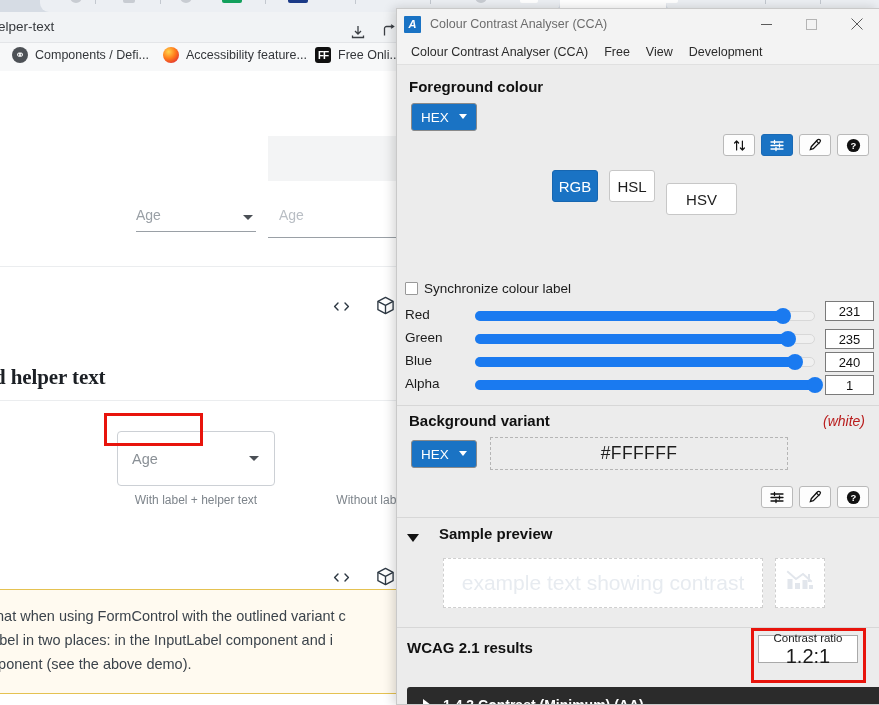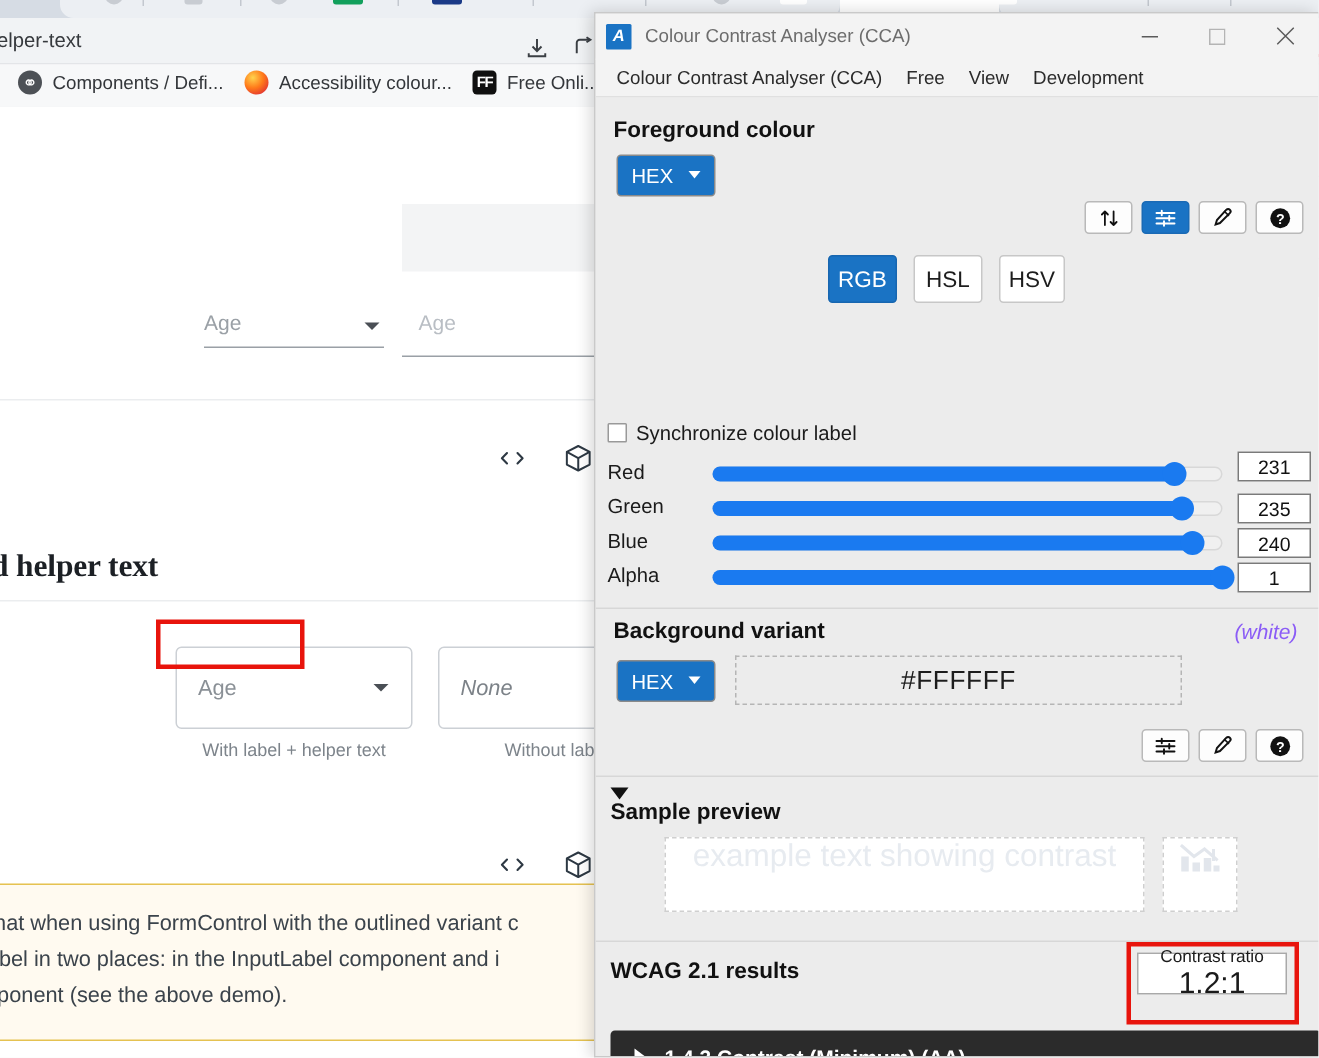--- a/index.html
+++ b/index.html
@@ -349,21 +349,21 @@
     position: absolute;
     font-size: 15px;
     font-weight: bold;
     color: #111111;
     white-space: nowrap;
   }
   .sec-note {
     position: absolute;
     font-size: 14px;
     font-style: italic;
-    color: #8b5cf6;
+    color: #b91c1c;
     white-space: nowrap;
   }
 
   .hexbtn {
     position: absolute;
     width: 66px; height: 28px;
     background: #1a73c4;
     border: 1px solid #8a8a8a;
     border-radius: 3px;
     box-sizing: border-box;
@@ -489,43 +489,43 @@
 
   .sec-divider {
     position: absolute;
     left: 0; width: 483px; height: 1px;
     background: #d7d7d7;
   }
 
   .disclosure {
     position: absolute;
     display: flex;
-    align-items: flex-start;
-    gap: 0;
-    flex-direction: column;
+    align-items: flex-end;
+    gap: 20px;
   }
   .tri-down {
     width: 0; height: 0;
     border-left: 6px solid transparent;
     border-right: 6px solid transparent;
     border-top: 8px solid #111111;
   }
   .tri-right {
     width: 0; height: 0;
     border-top: 6px solid transparent;
     border-bottom: 6px solid transparent;
     border-left: 8px solid #ffffff;
   }
 
   .preview-box {
     position: absolute;
     border: 1px dashed #cfcfcf;
     background: #ffffff;
     box-sizing: border-box;
     display: flex;
+    align-items: center;
     justify-content: center;
   }
   .preview-text {
     font-size: 21px;
     color: #e7ebf0;
     white-space: nowrap;
   }
 
   .wcag-bar {
     position: absolute;
@@ -606,21 +606,21 @@
       </div>
     </div>
 
     <div class="bookmarks">
       <div class="bm" style="left:12px">
         <span class="bm-ico globe">⚭</span>
         <span>Components / Defi...</span>
       </div>
       <div class="bm" style="left:163px">
         <span class="bm-ico fox"></span>
-        <span>Accessibility colour...</span>
+        <span>Accessibility feature...</span>
       </div>
       <div class="bm" style="left:315px">
         <span class="bm-ico ff">FF</span>
         <span>Free Onli...</span>
       </div>
     </div>
 
     <div class="page">
 
       <div class="grey-panel" style="left:268px; top:65px; width:140px; height:45px"></div>
@@ -648,23 +648,20 @@
 
       <div class="section-heading" style="left:-6px; top:294px">d helper text</div>
       <div class="hr-line" style="left:0; top:329px; width:400px"></div>
 
       <div class="outlined-field" style="left:117px; top:360px; width:158px; height:55px">
         <span>Age</span>
       </div>
       <div class="caret-down" style="left:249px; top:385px"></div>
       <div class="field-caption" style="left:117px; top:422px; width:158px">With label + helper text</div>
 
-      <div class="outlined-field italic" style="left:292px; top:360px; width:158px; height:55px">
-        <span>None</span>
-      </div>
       <div class="caret-down" style="left:424px; top:385px"></div>
       <div class="field-caption" style="left:292px; top:422px; width:158px">Without label</div>
 
       <div class="red-annot" style="left:104px; top:342px; width:99px; height:33px"></div>
 
       <div class="toolbar-icons" style="left:333px; top:496px">
         <span>
           <svg width="17" height="13" viewBox="0 0 17 13" fill="none" stroke="#2d3843" stroke-width="1.4" stroke-linecap="round" stroke-linejoin="round">
             <path d="M5 3 1.6 6.5 5 10"></path>
               <path d="M12 3l3.4 3.5L12 10"></path>
@@ -762,21 +759,21 @@
           <text x="7.5" y="11" font-size="9.5" font-weight="bold" fill="#fff" text-anchor="middle" font-family="Liberation Sans, sans-serif">?</text>
         </svg>
       </div>
 
       <div class="segbtn active" style="left:155px; top:105px; width:46px">
         <span>RGB</span>
       </div>
       <div class="segbtn" style="left:212px; top:105px; width:46px">
         <span>HSL</span>
       </div>
-      <div class="segbtn" style="left:269px; top:105px; width:44px">
+      <div class="segbtn" style="left:269px; top:118px; width:71px">
         <span>HSV</span>
       </div>
 
       <div class="sync-row" style="left:8px; top:216px">
         <span class="sync-box"></span>
         <span>Synchronize colour label</span>
       </div>
 
       <div class="slider-label" style="left:8px; top:242px">Red</div>
       <div class="slider-track" style="left:78px; top:246px; width:340px"></div>

